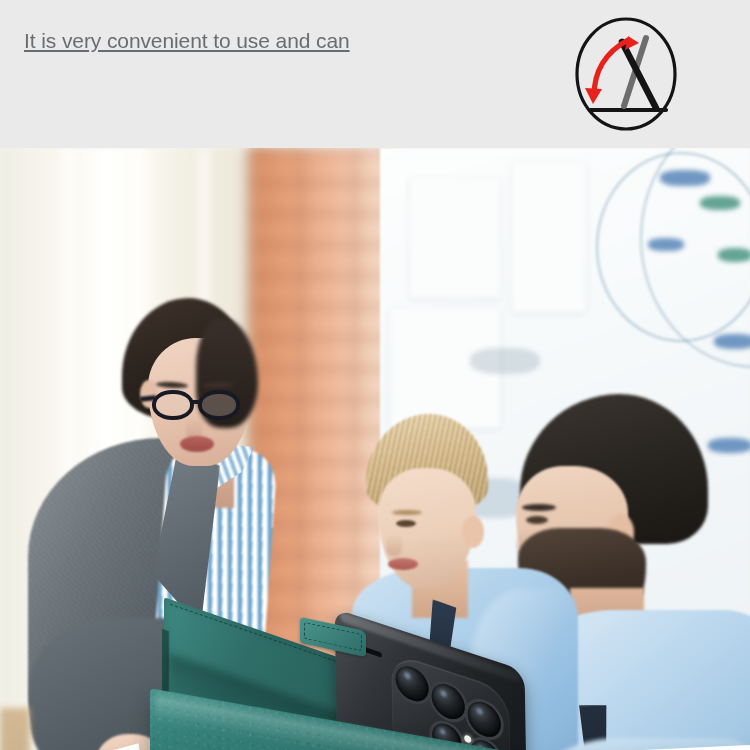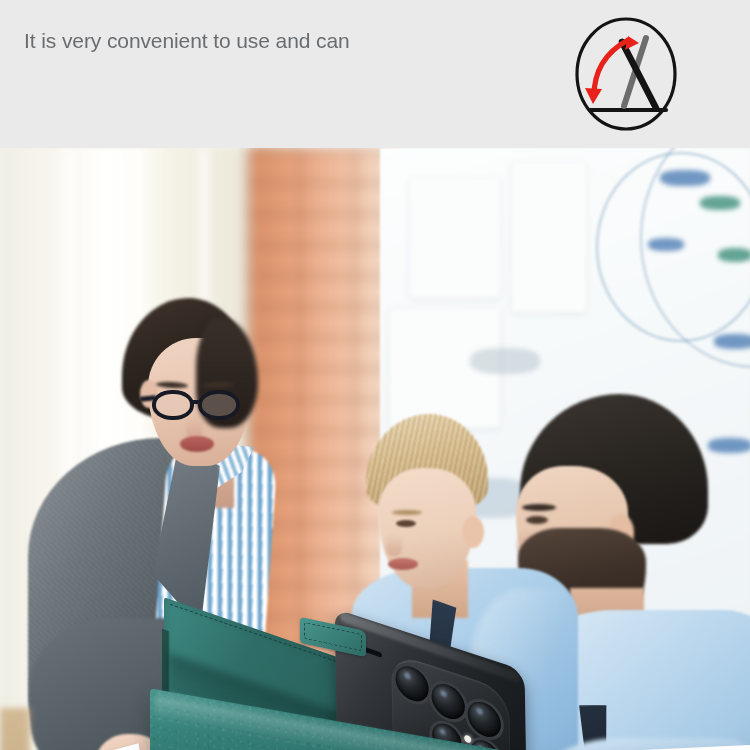--- a/index.html
+++ b/index.html
@@ -22,21 +22,21 @@
     font-size:41px; line-height:46px; letter-spacing:-0.6px;
     white-space:nowrap;
   }
   .title .t-strong { font-weight:700; color:#6e6e6e; }
   .title .t-light  { font-weight:400; color:#8d8d8d; }
   .subtitle {
     margin-top:10px;
     font-size:21px; line-height:29px; font-weight:400;
     color:#6a6d70; letter-spacing:-0.1px;
   }
-  .subtitle-line { display:block; }
+  .subtitle-line { display:block;text-decoration:underline; }
 
   .header-badge {
     position:absolute; right:64px; top:14px;
     width:120px; height:120px;
   }
   .header-badge svg { display:block; width:120px; height:120px; }
 
   
   .photo {
     position:absolute; left:0; top:148px; width:750px; height:602px;

